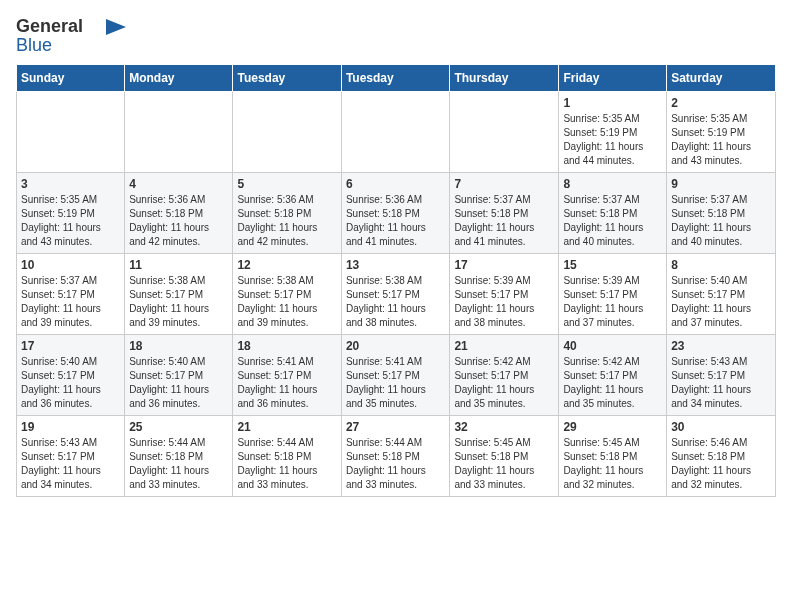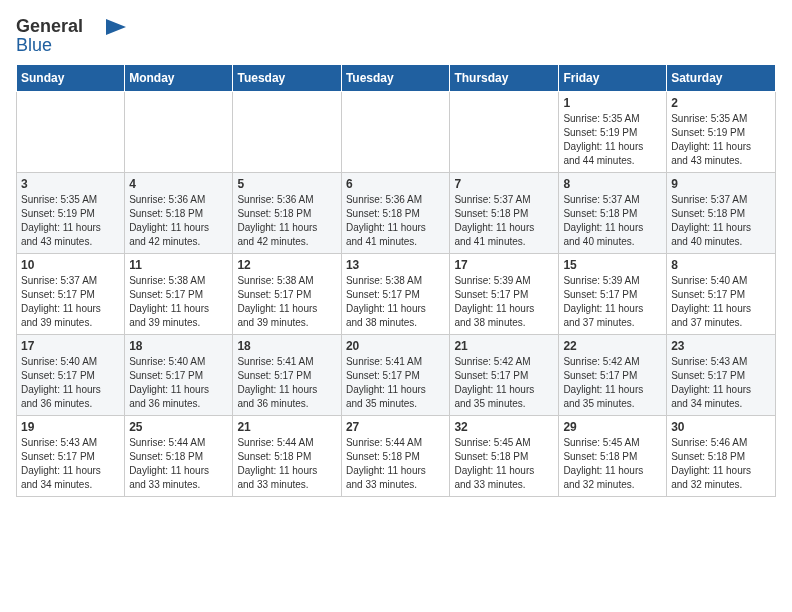--- a/index.html
+++ b/index.html
@@ -266,21 +266,21 @@
 and 35 minutes.</div>
         </td>
         <td>
           <span class="day-num">21</span>
           <div class="day-info" style="white-space: pre-line;">Sunrise: 5:42 AM
 Sunset: 5:17 PM
 Daylight: 11 hours
 and 35 minutes.</div>
         </td>
         <td>
-          <span class="day-num">22</span>
+          <span class="day-num">40</span>
           <div class="day-info" style="white-space: pre-line;">Sunrise: 5:42 AM
 Sunset: 5:17 PM
 Daylight: 11 hours
 and 35 minutes.</div>
         </td>
         <td>
           <span class="day-num">23</span>
           <div class="day-info" style="white-space: pre-line;">Sunrise: 5:43 AM
 Sunset: 5:17 PM
 Daylight: 11 hours

